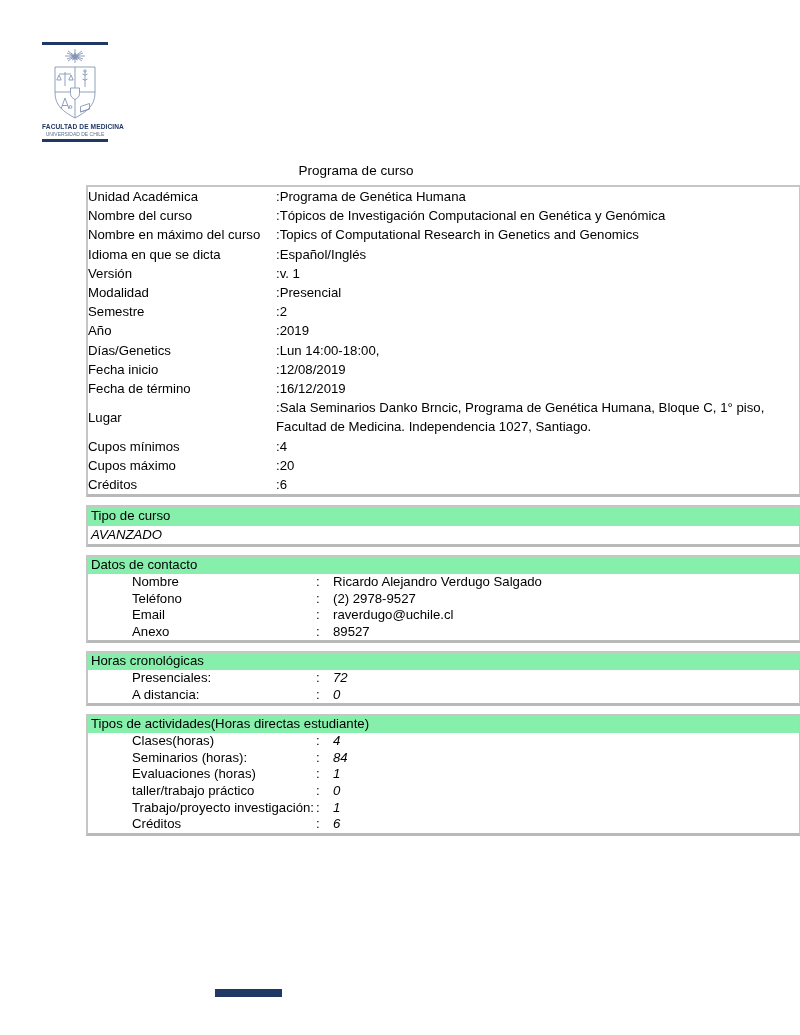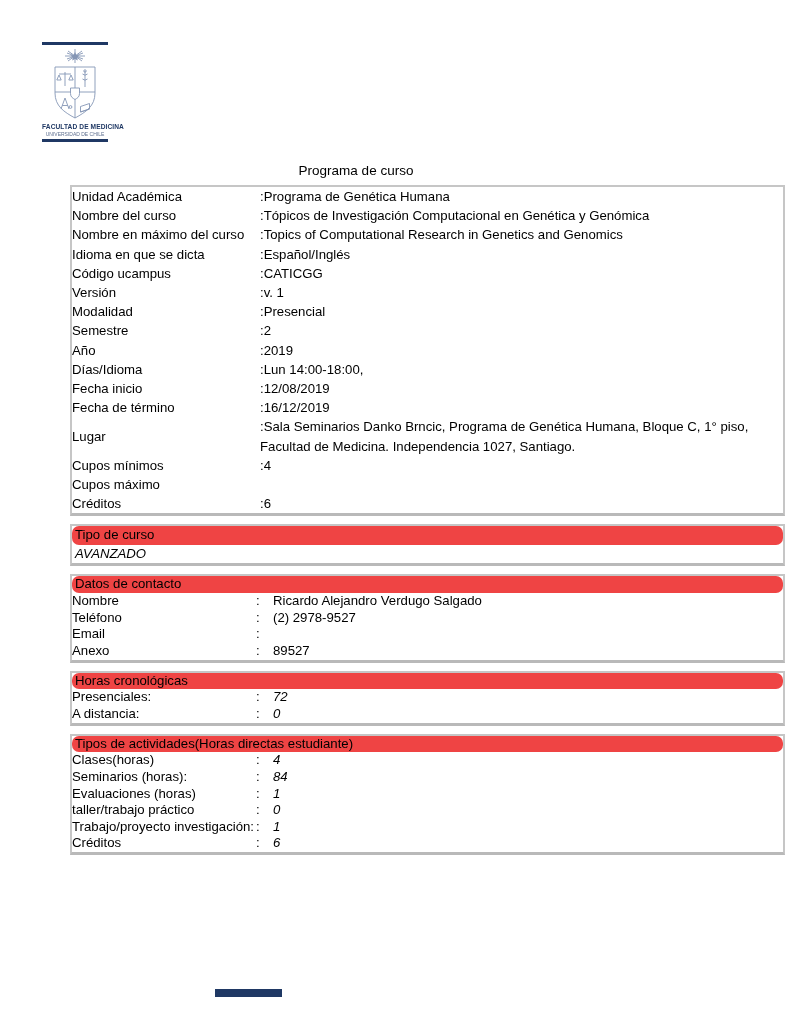--- a/index.html
+++ b/index.html
@@ -17,45 +17,45 @@
   .logo { position: absolute; top: 42px; left: 42px; width: 66px; }
   .logo-rule { height: 3px; background: #1f3864; }
   .crest { display: block; margin: 3px auto 1px auto; }
   .logo-l1 { font-size: 6.6px; font-weight: bold; color: #1f3864; text-align: center; white-space: nowrap; letter-spacing: 0.1px; }
   .logo-l2 { font-size: 5px; color: #5d6e8f; text-align: center; white-space: nowrap; margin-top: 1px; margin-bottom: 2px; }
 
   
   .title { position: absolute; top: 163px; left: 0; width: 712px; text-align: center; font-size: 13.5px; }
 
   
-  .tables { position: absolute; top: 185px; left: 0; width: 740px; padding-left: 28px; }
+  .tables { position: absolute; top: 185px; left: 16px; width: 740px; padding-left: 28px; }
   .tbl {
     width: 715px; margin: 0 0 8px 42px;
     border: 2px solid #c6c6c6; border-bottom: 3px solid #b9b9b9;
     background: #fff; font-size: 13.2px;
   }
-  .hdr { background: #ef4444; padding-left: 3px; border-radius: 7px; }
+  .hdr { background: #86efac; padding-left: 3px; }
   .row { display: flex; align-items: center; }
   .row > div { padding: 0; }
   .lbl { flex: 0 0 auto; padding-left: 3px; }
   .val { flex: 1 1 auto; padding-right: 4px; }
   .sep { flex: 0 0 17px; text-align: left; }
 
   
   .t1 .row > div { line-height: 19.2px; }
   .t1 .lbl { width: 188px; }
 
   
   .t2 .hdr, .t2 .row > div { line-height: 18.5px; }
   .t2 .val { padding-left: 3px; font-style: italic; }
 
   
   .tc .hdr { line-height: 16.8px; }
   .tc .row > div { line-height: 16.6px; }
-  .tc .lbl { width: 184px; }
+  .tc .lbl { width: 184px; margin-left: 44px; }
   .num { padding-left: 8px; font-style: italic; }
 
   
   .footer-rule { position: absolute; left: 215px; top: 989px; width: 67px; height: 8px; background: #1f3864; }
 </style>
 </head>
 <body>
 
 <div class="page">
 
@@ -127,61 +127,58 @@
         </div>
       <div class="row">
           <div class="lbl">Nombre en máximo del curso</div>
           <div class="val">:Topics of Computational Research in Genetics and Genomics</div>
         </div>
       <div class="row">
           <div class="lbl">Idioma en que se dicta</div>
           <div class="val">:Español/Inglés</div>
         </div>
       <div class="row">
-          <div class="lbl">Código ucampus</div>
-          <div class="val">:CATICGG</div>
-        </div>
-      <div class="row">
           <div class="lbl">Versión</div>
           <div class="val">:v. 1</div>
         </div>
       <div class="row">
           <div class="lbl">Modalidad</div>
           <div class="val">:Presencial</div>
         </div>
       <div class="row">
           <div class="lbl">Semestre</div>
           <div class="val">:2</div>
         </div>
       <div class="row">
           <div class="lbl">Año</div>
           <div class="val">:2019</div>
         </div>
       <div class="row">
-          <div class="lbl">Días/Idioma</div>
+          <div class="lbl">Días/Genetics</div>
           <div class="val">:Lun 14:00-18:00,</div>
         </div>
       <div class="row">
           <div class="lbl">Fecha inicio</div>
           <div class="val">:12/08/2019</div>
         </div>
       <div class="row">
           <div class="lbl">Fecha de término</div>
           <div class="val">:16/12/2019</div>
         </div>
       <div class="row">
           <div class="lbl">Lugar</div>
           <div class="val">:Sala Seminarios Danko Brncic, Programa de Genética Humana, Bloque C, 1° piso, Facultad de Medicina. Independencia 1027, Santiago.</div>
         </div>
       <div class="row">
           <div class="lbl">Cupos mínimos</div>
           <div class="val">:4</div>
         </div>
       <div class="row">
           <div class="lbl">Cupos máximo</div>
+          <div class="val">:20</div>
         </div>
       <div class="row">
           <div class="lbl">Créditos</div>
           <div class="val">:6</div>
         </div>
     </div>
 
     <div class="tbl t2">
       <div class="hdr">Tipo de curso</div>
       <div class="row">
@@ -197,20 +194,21 @@
           <div class="val">Ricardo Alejandro Verdugo Salgado</div>
         </div>
       <div class="row">
           <div class="lbl">Teléfono</div>
           <div class="sep">:</div>
           <div class="val">(2) 2978-9527</div>
         </div>
       <div class="row">
           <div class="lbl">Email</div>
           <div class="sep">:</div>
+          <div class="val">raverdugo@uchile.cl</div>
         </div>
       <div class="row">
           <div class="lbl">Anexo</div>
           <div class="sep">:</div>
           <div class="val">89527</div>
         </div>
     </div>
 
     <div class="tbl tc">
       <div class="hdr">Horas cronológicas</div>

